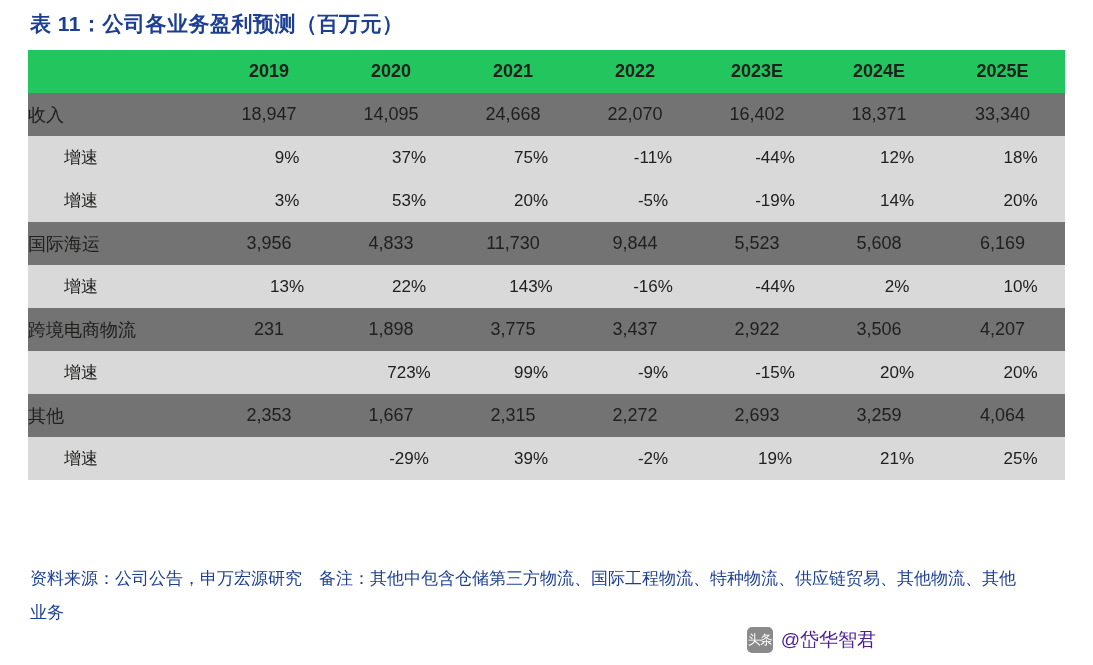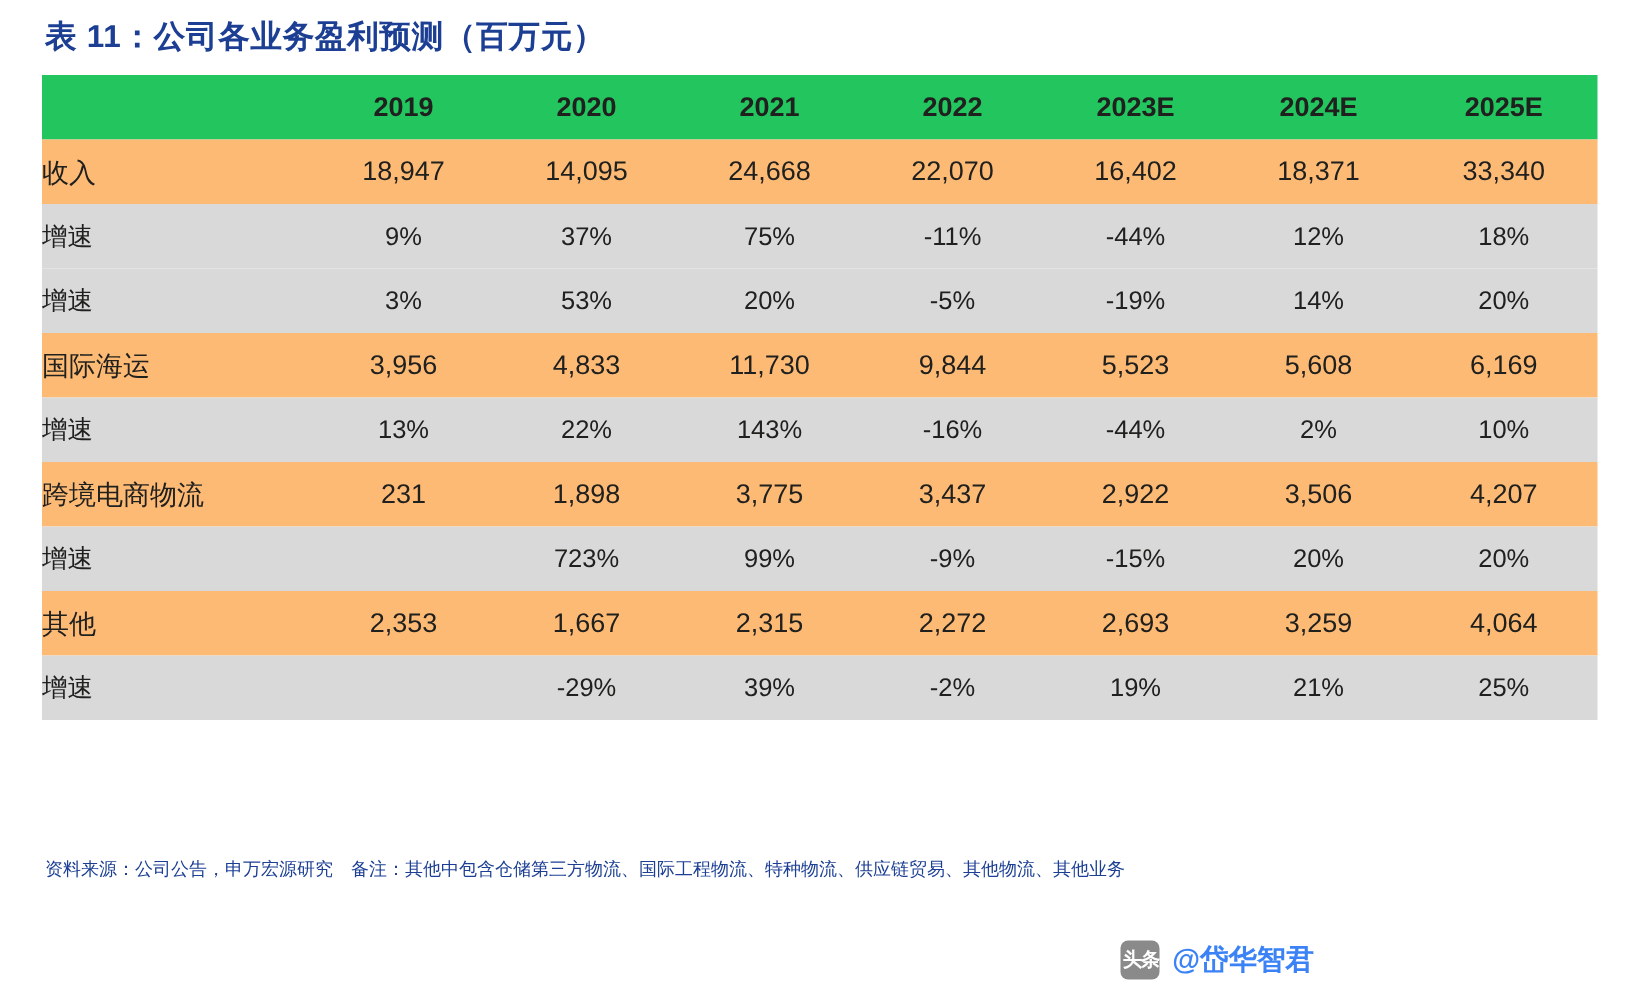--- a/index.html
+++ b/index.html
@@ -53,63 +53,64 @@
   td.row-label {
     text-align: left;
     padding-left: 12px;
     font-size: 18px;
   }
   td.num {
     text-align: center;
   }
   tr.shaded td {
     background: #d9d9d9;
+    padding-left: 36px;
   }
   tr.plain td {
-    background: #fdba74;
+    background: #737373;
   }
   tr.shaded td.row-label,
   tr.shaded td.num {
     font-size: 17px;
   }
   .footnote {
     position: absolute;
     left: 30px;
     top: 562px;
     width: 1000px;
     color: #1c3f94;
-    font-size: 12px;
+    font-size: 17px;
     line-height: 34px;
   }
   .watermark {
     position: absolute;
     right: 28px;
     bottom: 12px;
     display: flex;
     align-items: center;
     gap: 8px;
     color: #6f6f6f;
     font-size: 19px;
   }
   .wm-logo {
     width: 26px;
     height: 26px;
     border-radius: 5px;
     background: #8a8a8a;
     color: #ffffff;
     font-size: 13px;
-    font-weight: bold;
+    font-weight: normal;
     display: flex;
     align-items: center;
     justify-content: center;
     letter-spacing: -1px;
   }
   .wm-text {
-    font-weight: bold;
-    color: #3b82f6;
+    font-weight: normal;
+    color: #4c1d95;
   }
 </style>
 </head>
 <body>
 
 <div class="page">
 
   <div class="title">表 11：公司各业务盈利预测（百万元）</div>
 
   <table class="fin">

